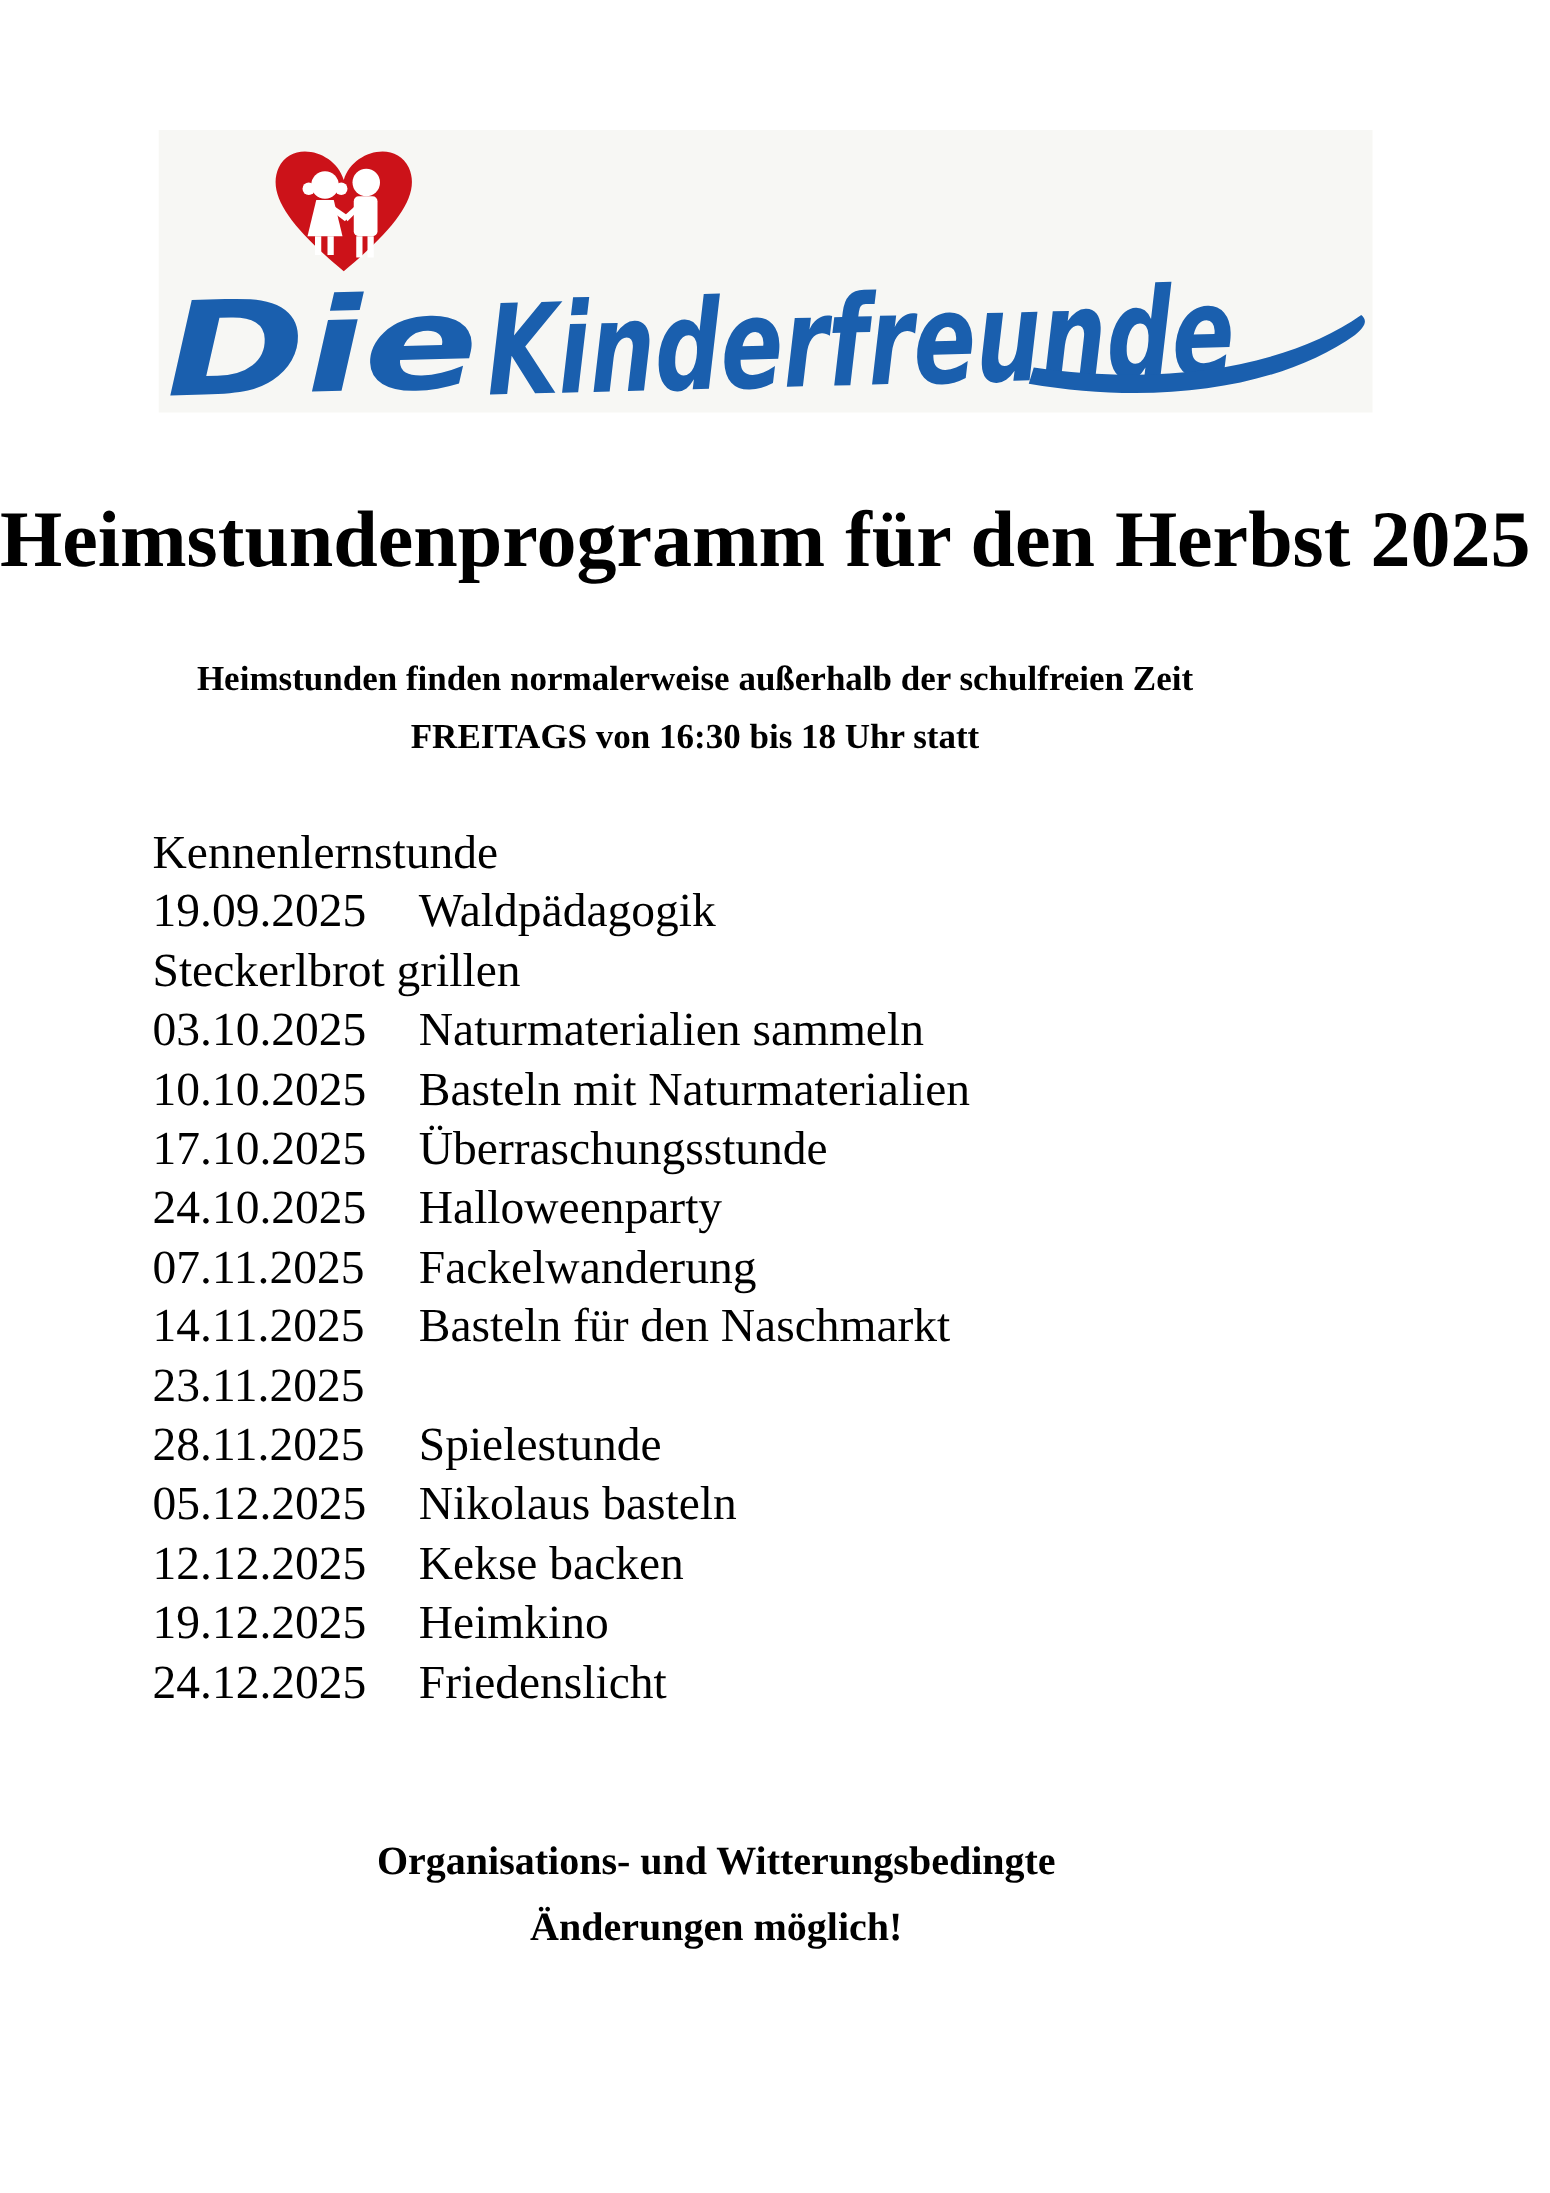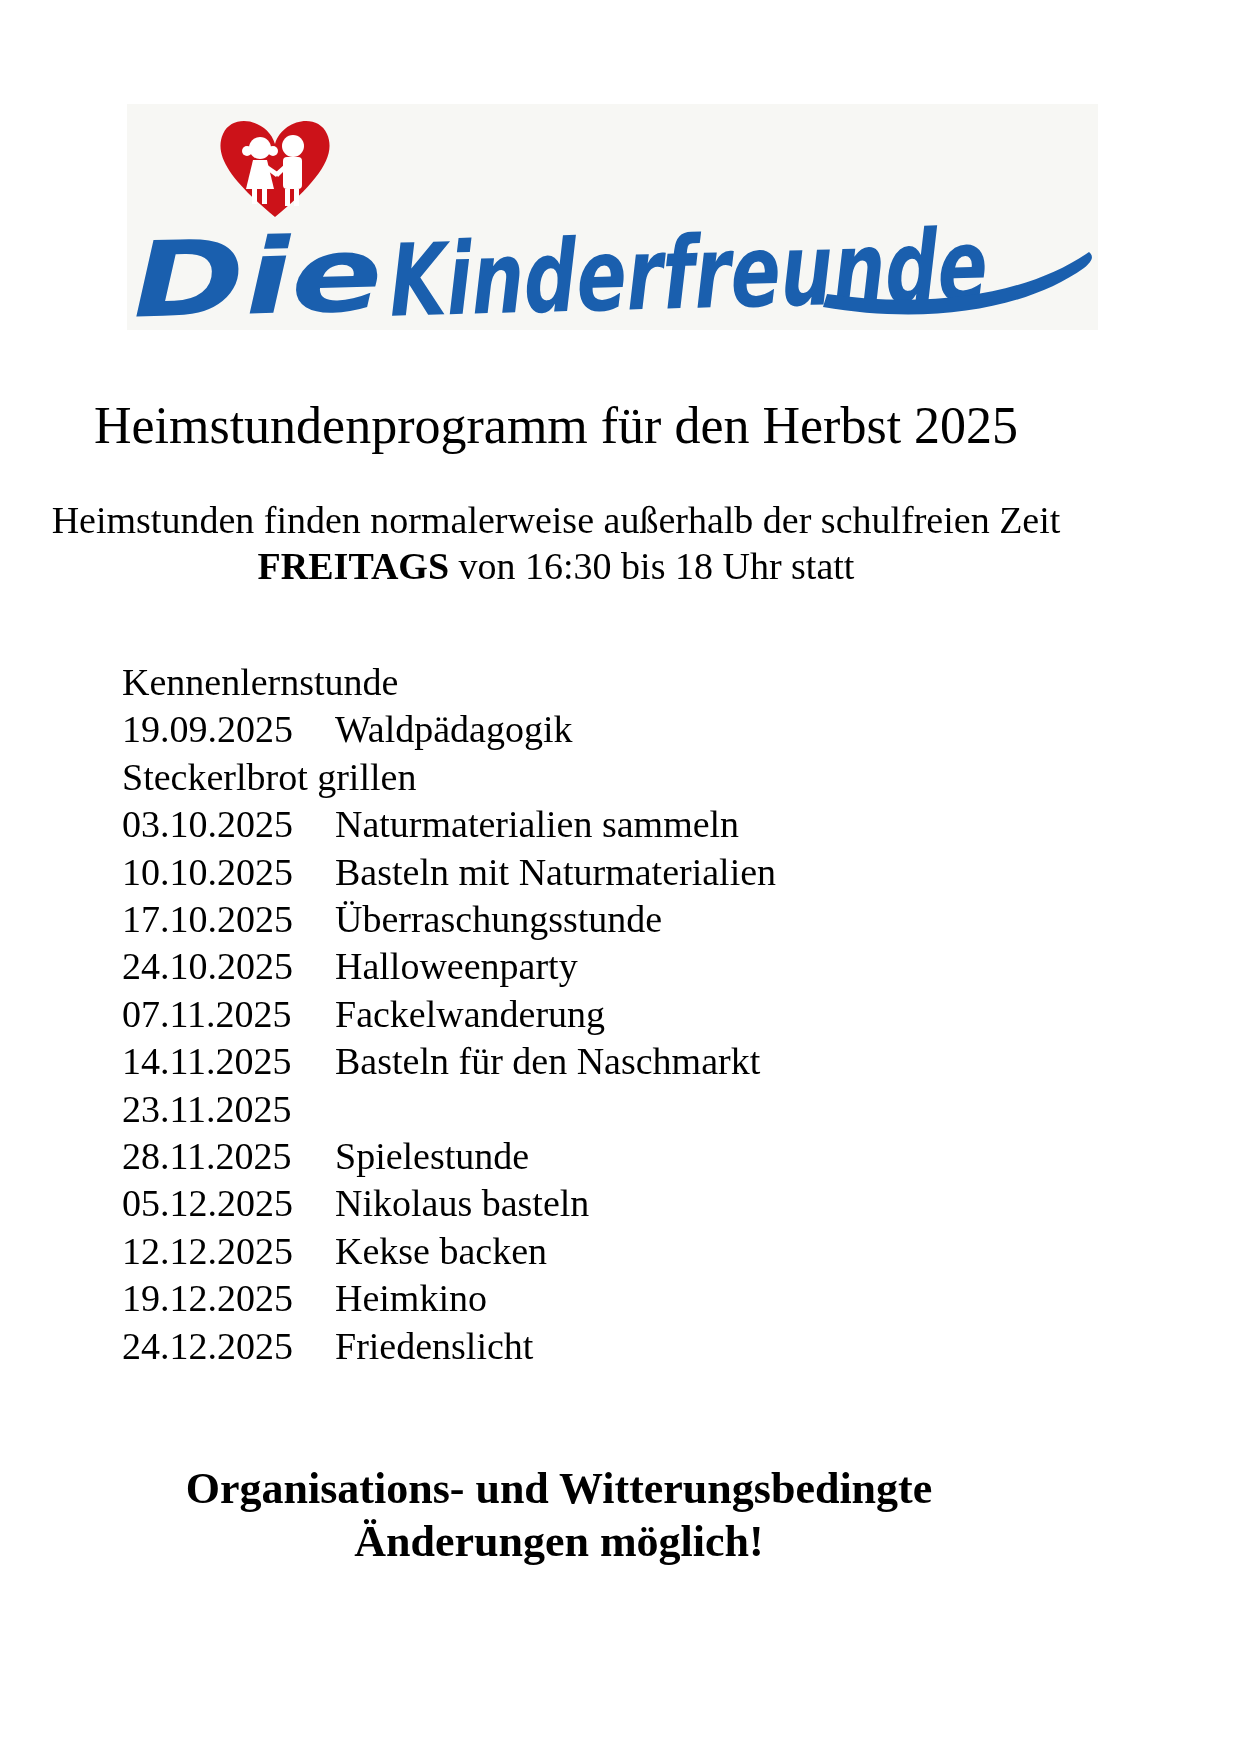--- a/index.html
+++ b/index.html
@@ -23,37 +23,38 @@
     background: #f7f7f4;
   }
   .logo-strip svg { display: block; width: 100%; height: 100%; }
 
   .page-title {
     position: absolute;
     left: 0;
     top: 400px;
     width: 1112px;
     margin: 0;
-    font-size: 52px;
-    font-weight: normal;
+    font-size: 64px;
+    font-weight: bold;
     line-height: 1;
     text-align: center;
     white-space: nowrap;
   }
 
   .intro {
     position: absolute;
     left: 0;
-    top: 497px;
+    top: 521px;
     width: 1112px;
     margin: 0;
-    font-size: 38px;
+    font-size: 28px;
     line-height: 46px;
     text-align: center;
     white-space: nowrap;
+    font-weight: bold;
   }
 
   .schedule {
     position: absolute;
     left: 122px;
     top: 659px;
     width: 1000px;
     font-size: 38px;
   }
   .schedule-row {
@@ -62,25 +63,25 @@
     white-space: nowrap;
   }
   .schedule-date {
     flex: 0 0 213px;
     width: 213px;
   }
   .schedule-activity { flex: 1; }
 
   .footer-note {
     position: absolute;
-    left: 3px;
+    left: 17px;
     top: 1462px;
     width: 1112px;
     margin: 0;
-    font-size: 44px;
+    font-size: 32px;
     font-weight: bold;
     line-height: 53px;
     text-align: center;
     white-space: nowrap;
   }
 </style>
 </head>
 <body>
 
 <div class="logo-strip" style="background: rgb(247, 247, 244);">

